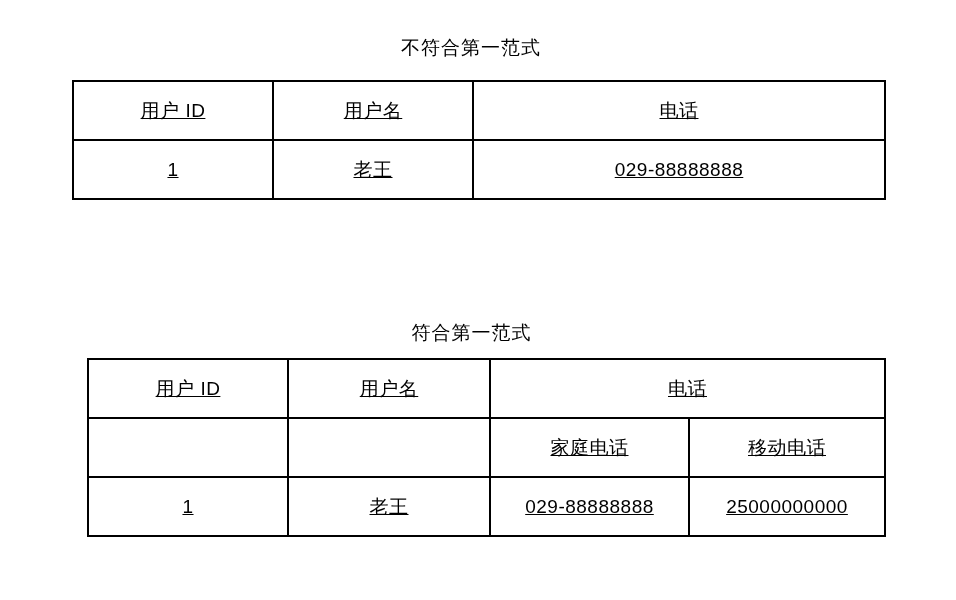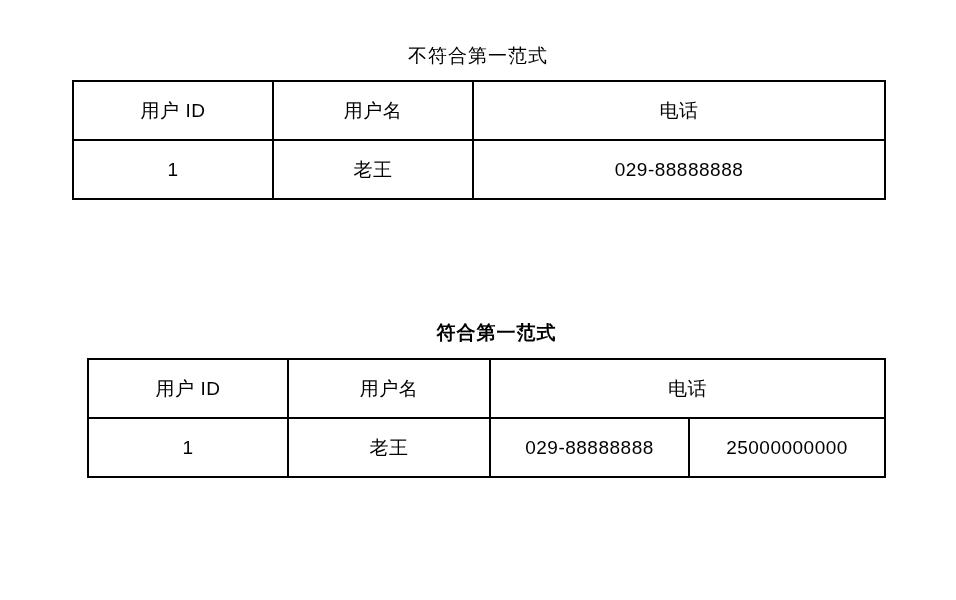--- a/index.html
+++ b/index.html
@@ -15,27 +15,28 @@
     position: relative;
     overflow: hidden;
   }
   .fig-title {
     position: absolute;
     text-align: center;
     font-size: 19px;
     font-weight: 500;
     letter-spacing: 1px;
   }
-  #title1 { left: 72px; top: 35px; width: 812px; margin-top: 8px; }
-  #title2 { left: 98px; top: 320px; width: 797px; font-weight: bold; }
+  #title1 { left: 65px; top: 35px; width: 812px; }
+  #title2 { left: 73px; top: 320px; width: 797px; }
 
   table {
     position: absolute;
     border-collapse: collapse;
     table-layout: fixed;
+    text-decoration: underline;
   }
   #table1 { left: 72px; top: 80px; width: 812px; }
   #table2 { left: 87px; top: 358px; width: 797px; }
 
   th, td {
     border: 2px solid #000000;
     text-align: center;
     vertical-align: middle;
     font-size: 19px;
     font-weight: 400;
@@ -79,19 +80,25 @@
     <col style="width:199px">
     <col style="width:196px">
   </colgroup>
   <tbody>
     <tr>
       <th>用户 ID</th>
       <th>用户名</th>
       <th colspan="2">电话</th>
     </tr>
     <tr>
+      <td></td>
+      <td></td>
+      <td>家庭电话</td>
+      <td>移动电话</td>
+    </tr>
+    <tr>
       <td>1</td>
       <td>老王</td>
       <td>029-88888888</td>
       <td>25000000000</td>
     </tr>
   </tbody>
 </table>
 
 </body></html>

